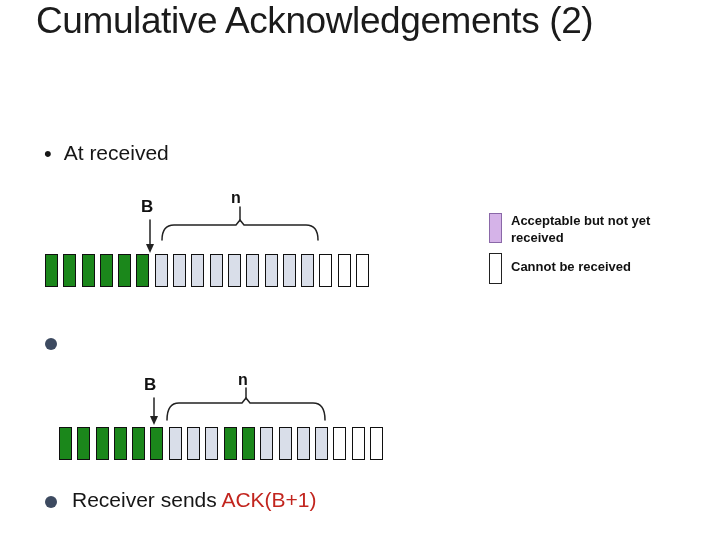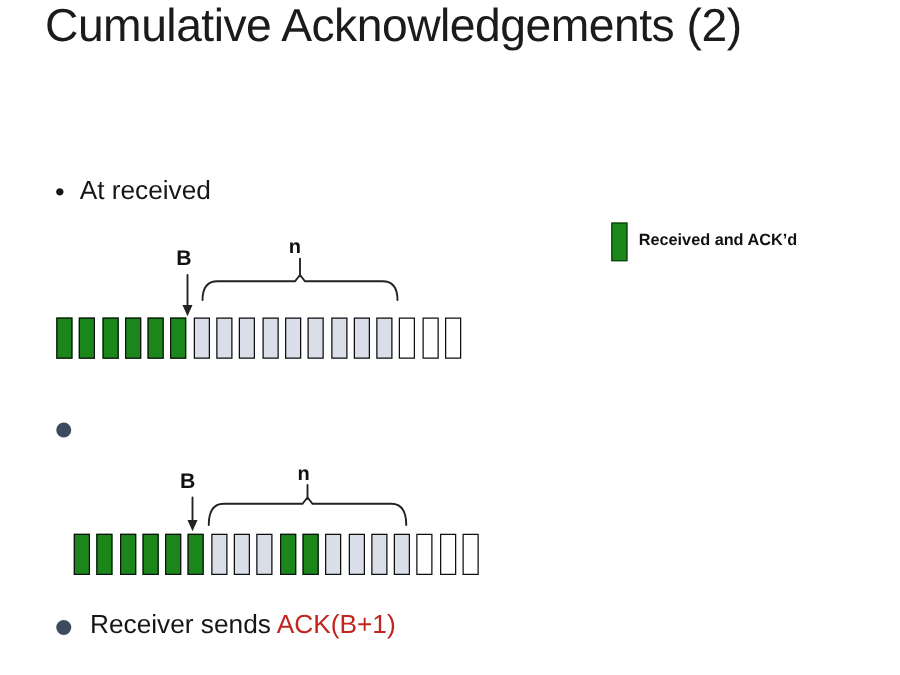--- a/index.html
+++ b/index.html
@@ -75,23 +75,27 @@
         <div class="seq-box window"></div>
         <div class="seq-box window"></div>
         <div class="seq-box window"></div>
         <div class="seq-box window"></div>
         <div class="seq-box empty"></div>
         <div class="seq-box empty"></div>
         <div class="seq-box empty"></div>
       </div>
   </div>
 
-  <div class="legend-item" style="left:489px;top:178px;">
-    <span class="swatch received"></span>
-    <span class="legend-label center-one-line">Received and ACK’d</span>
+  <div class="legend-item" style="left:489px;top:213px;">
+    <span class="swatch acceptable"></span>
+    <span class="legend-label wrap">Acceptable but not yet received</span>
+  </div>
+  <div class="legend-item" style="left:489px;top:253px;">
+    <span class="swatch empty"></span>
+    <span class="legend-label center-one-line">Cannot be received</span>
   </div>
 
   <div class="bullet-line" style="left:45px;top:330px;">
     <span class="dot-bullet"></span>
   </div>
 
   <div class="diagram" style="top:358px;height:110px;">
     <span class="pointer-label" style="left:144px;top:17px;">B</span>
     <span class="window-label" style="left:238px;top:13px;">n</span>
     <svg class="annot" width="430" height="110" viewBox="0 0 430 110">

